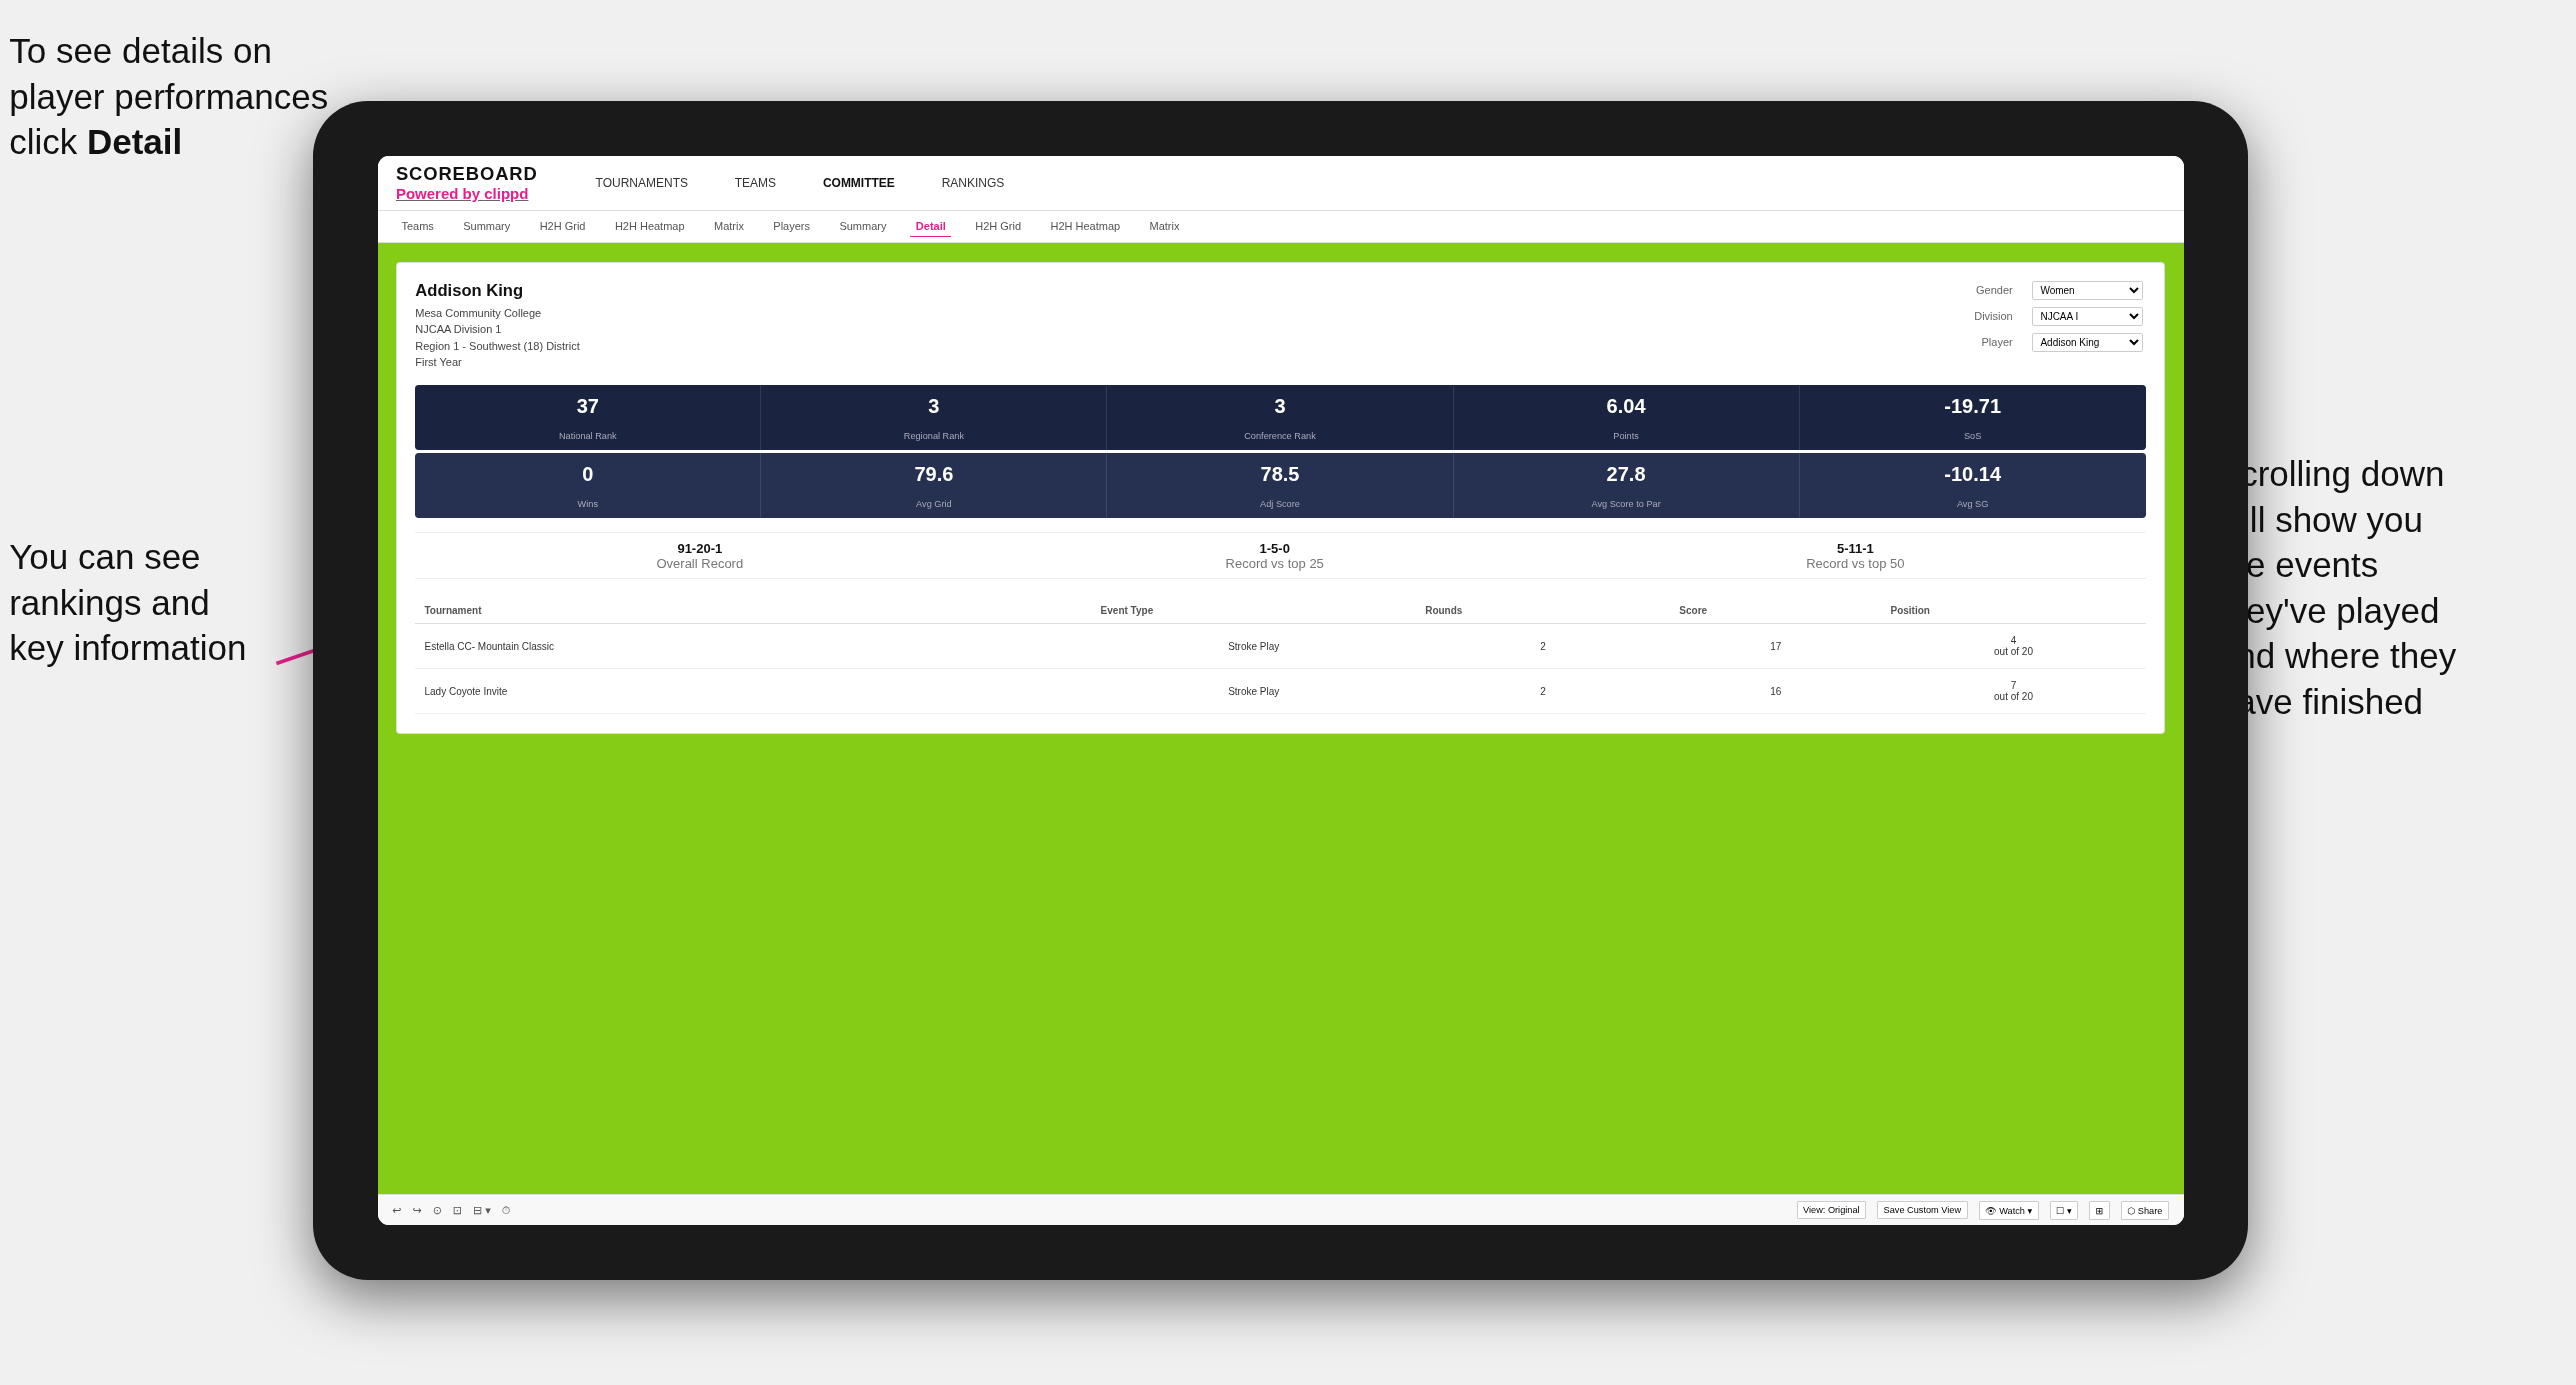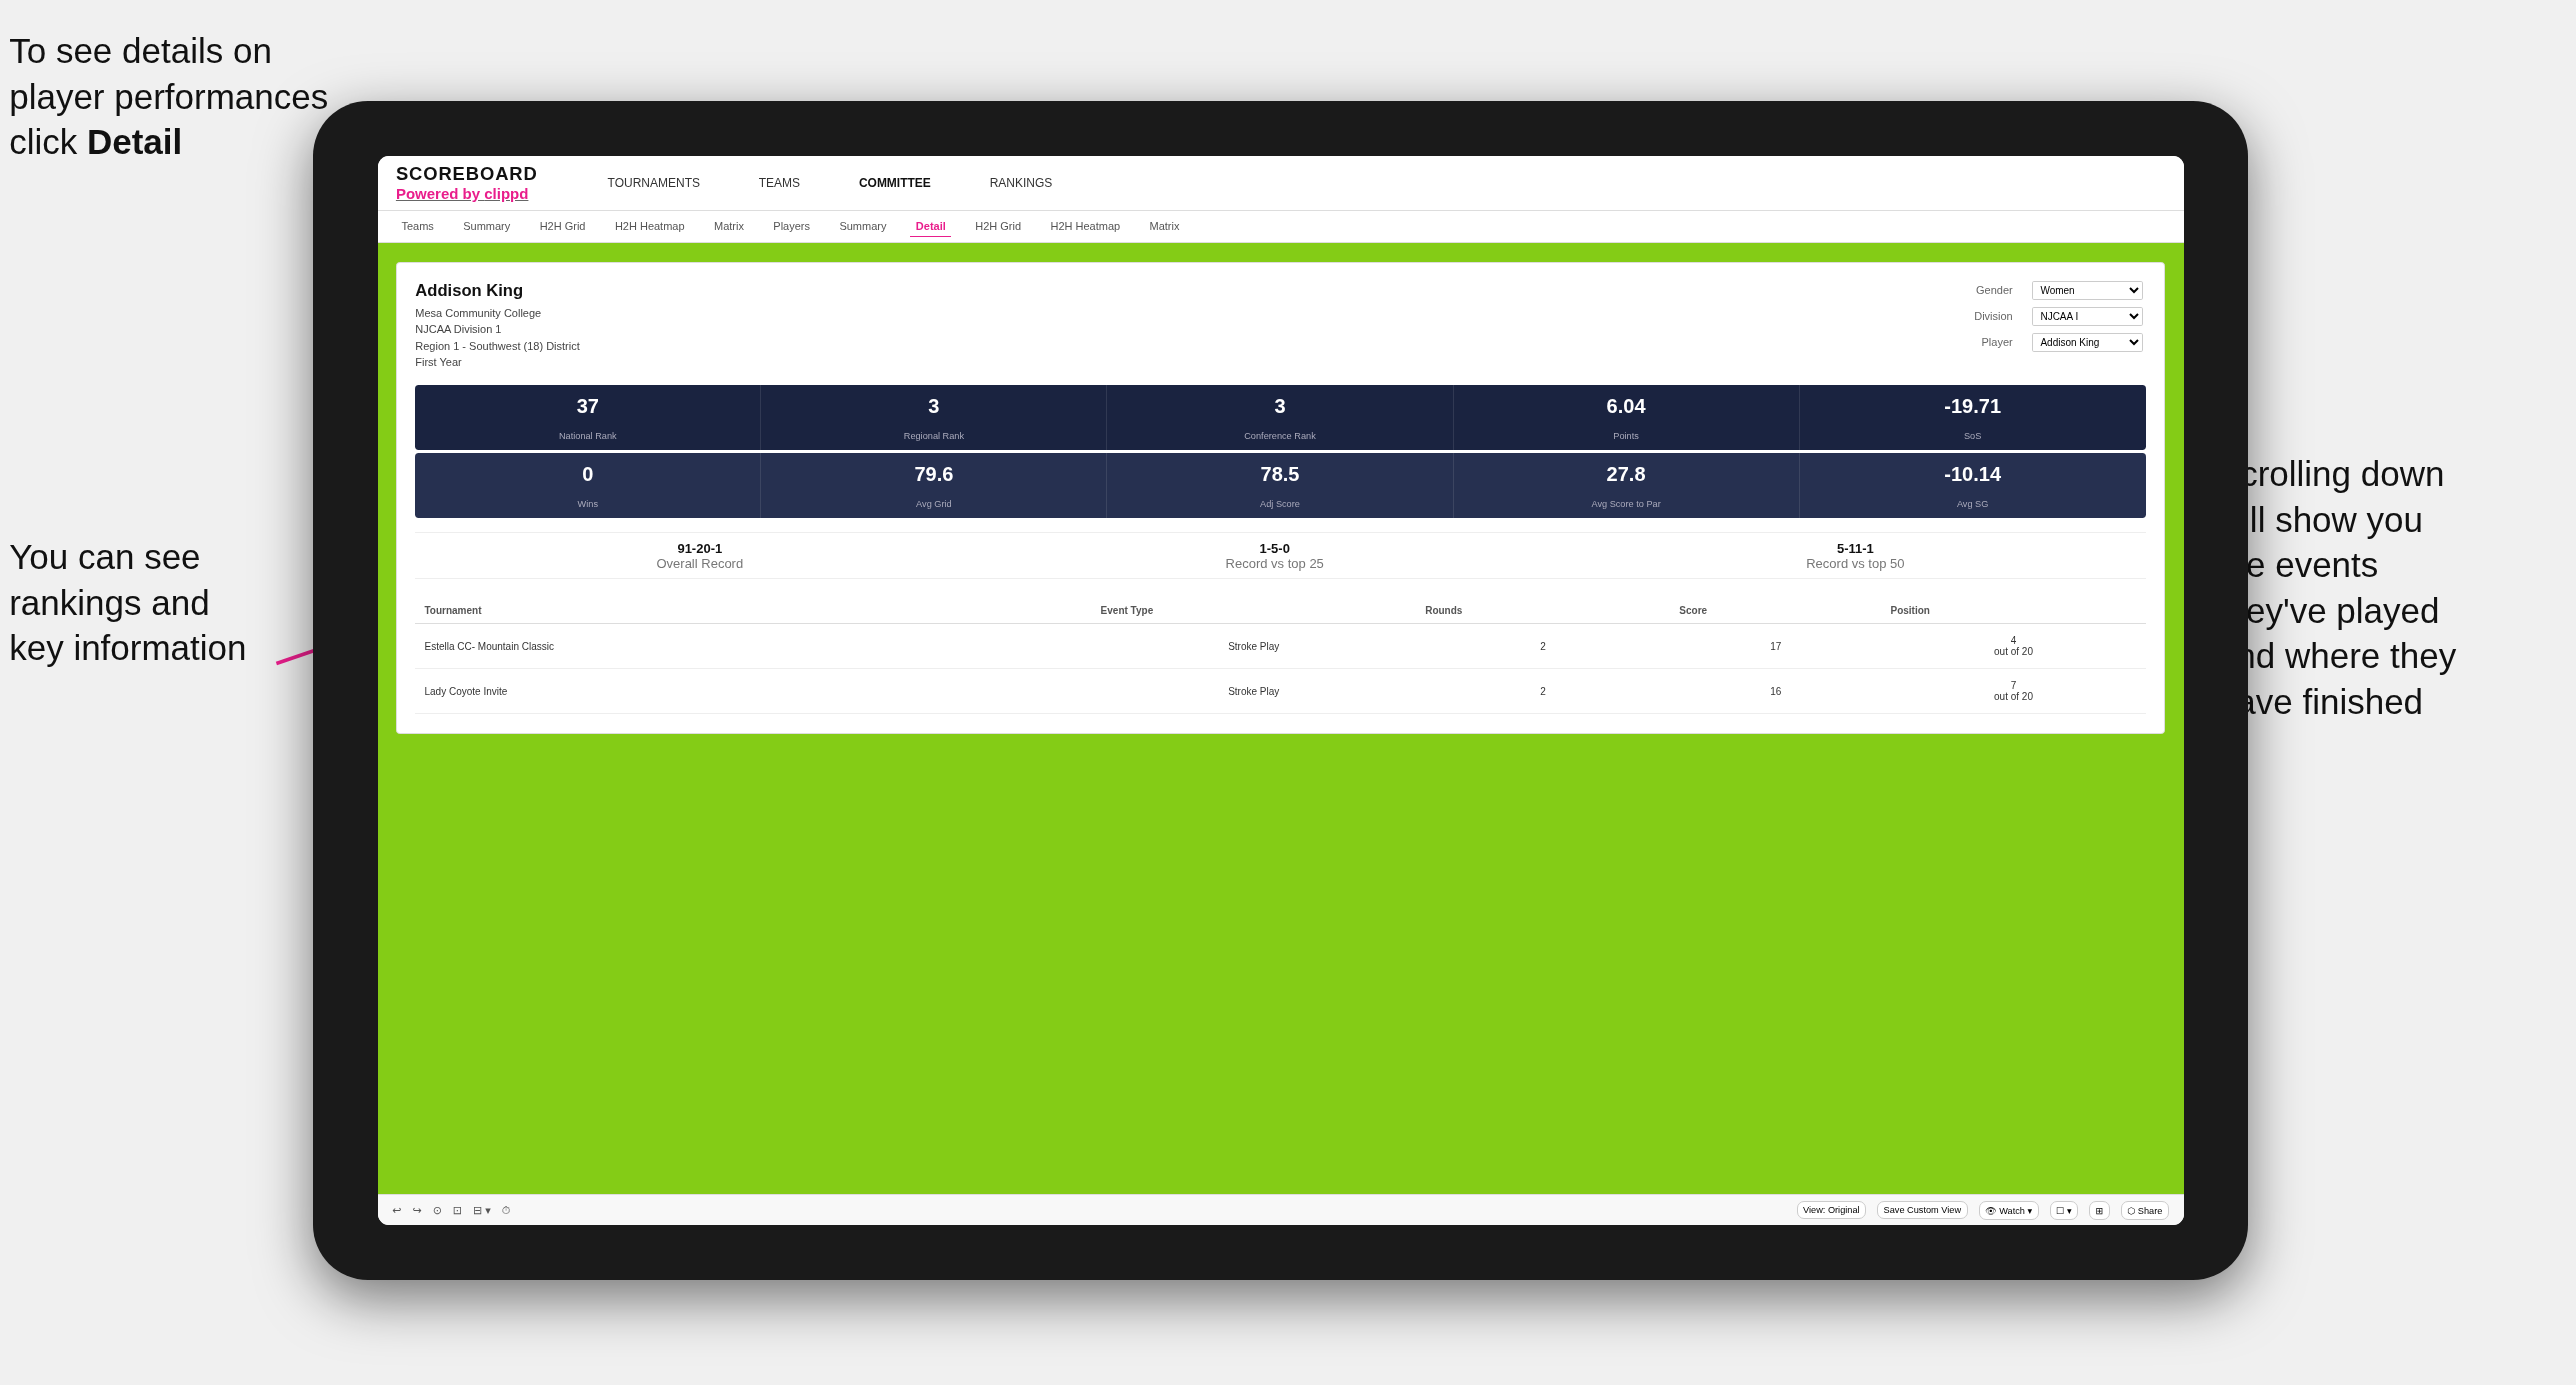--- a/index.html
+++ b/index.html
@@ -59,21 +59,21 @@
       flex-direction: column;
     }
 
     
     .top-nav {
       background: #fff;
       border-bottom: 0.9px solid #ddd;
       padding: 7.4px 18.4px;
       display: flex;
       align-items: center;
-      gap: 44px;
+      gap: 32px;
     }
 
     .logo-area {
       display: flex;
       flex-direction: column;
       margin-right: 18.4px;
     }
     .logo-scoreboard {
       font-size: 18.4px;
       font-weight: 900;
@@ -280,21 +280,21 @@
       font-size: 10px;
       color: #555;
     }
     .toolbar-btn {
       display: flex;
       align-items: center;
       gap: 3.7px;
       cursor: pointer;
       padding: 2.8px 5.5px;
       border: 0.9px solid #ccc;
-      border-radius: 7px;
+      border-radius: 1px;
       background: #fff;
       font-size: 9.2px;
     }
     .toolbar-icon {
       font-size: 11px;
     }
     .toolbar-spacer { flex: 1; }
   </style>
 </head>
 <body>

